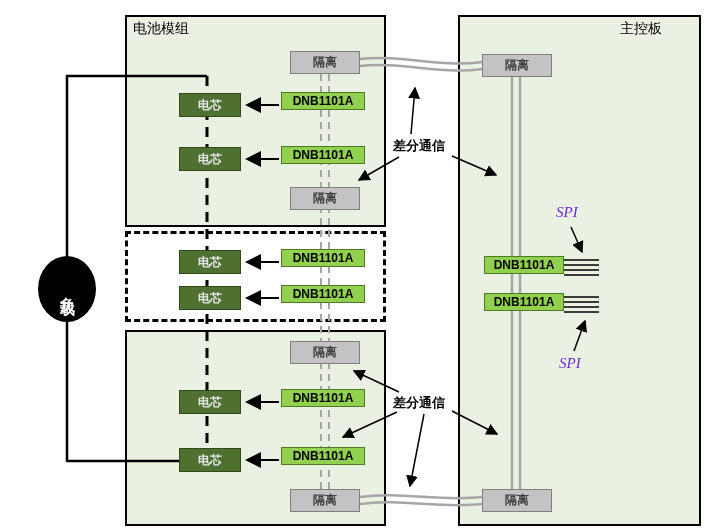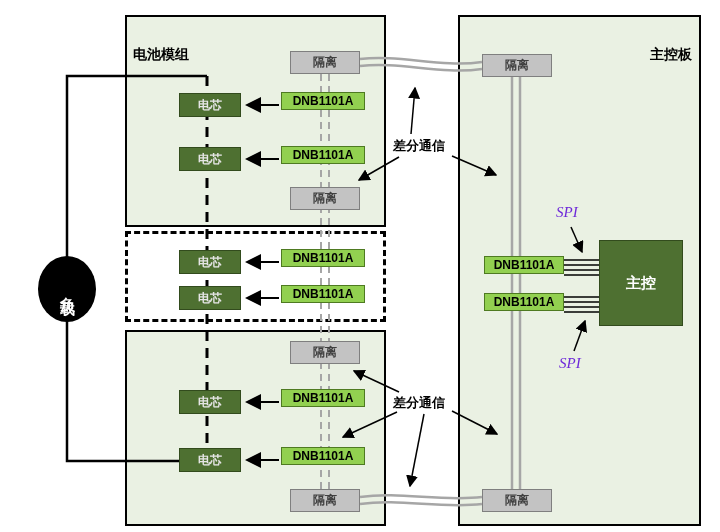--- a/index.html
+++ b/index.html
@@ -12,21 +12,21 @@
   .block{display:flex;align-items:center;justify-content:center;
          font-size:12px;font-weight:bold;box-sizing:border-box;z-index:3;}
   .iso{width:70px;height:23px;background:#c3c3c3;border:1.5px solid #7f7f7f;color:#404040;}
   .chip{width:84px;height:18px;background:#92d050;border:1.5px solid #4e7a21;color:#000;}
   .chip-sm{width:80px;}
   .cell{width:62px;height:24px;background:#4e7031;border:1.5px solid #324b1d;color:#e5e5e5;}
   .mcu{width:84px;height:86px;background:#4e7031;border:1.5px solid #324b1d;color:#fff;font-size:15px;}
   .load{width:58px;height:66px;background:#000;border-radius:50%;color:#fff;
         display:flex;align-items:center;justify-content:center;z-index:3;}
   .load span{writing-mode:vertical-rl;font-weight:bold;font-size:15px;letter-spacing:4px;}
-  .box-label{font-weight:bold;font-size:14px;color:#000;z-index:4;margin-top:26px;}
+  .box-label{font-weight:normal;font-size:14px;color:#000;z-index:4;}
   .diff-label{font-weight:bold;font-size:13px;color:#000;z-index:4;}
   .spi-label{font-family:"Liberation Serif",serif;font-style:italic;font-size:15px;color:#6d28d9;z-index:4;}
 </style>
 </head>
 <body>
 
 <div class="canvas">
 
   <div class="abs module" style="left:125px;top:15px;width:261px;height:212px"></div>
   <div class="abs dashedbox" style="left:125px;top:231px;width:261px;height:91px"></div>
@@ -78,21 +78,21 @@
     <line x1="399" y1="157" x2="359" y2="180" stroke="#000" stroke-width="1.5" marker-end="url(#arr)"></line>
     <line x1="452" y1="156" x2="496" y2="175" stroke="#000" stroke-width="1.5" marker-end="url(#arr)"></line>
 
     <line x1="399" y1="392" x2="354" y2="371" stroke="#000" stroke-width="1.5" marker-end="url(#arr)"></line>
     <line x1="397" y1="412" x2="343" y2="437" stroke="#000" stroke-width="1.5" marker-end="url(#arr)"></line>
     <line x1="452" y1="411" x2="497" y2="434" stroke="#000" stroke-width="1.5" marker-end="url(#arr)"></line>
     <line x1="424" y1="414" x2="410" y2="486" stroke="#000" stroke-width="1.5" marker-end="url(#arr)"></line>
   </svg>
 
   <div class="abs box-label" style="left:133px;top:20px">电池模组</div>
-  <div class="abs box-label" style="left:620px;top:20px;width:72px;text-align:right">主控板</div>
+  <div class="abs box-label" style="left:620px;top:20px;width:72px;text-align:left">主控板</div>
 
   <div class="abs block iso" style="left:290px;top:51px">隔离</div>
   <div class="abs block iso" style="left:290px;top:187px">隔离</div>
   <div class="abs block iso" style="left:290px;top:341px">隔离</div>
   <div class="abs block iso" style="left:290px;top:489px">隔离</div>
   <div class="abs block iso" style="left:482px;top:54px">隔离</div>
   <div class="abs block iso" style="left:482px;top:489px">隔离</div>
 
   <div class="abs block chip" style="left:281px;top:92px">DNB1101A</div>
   <div class="abs block chip" style="left:281px;top:146px">DNB1101A</div>
@@ -104,21 +104,20 @@
   <div class="abs block chip chip-sm" style="left:484px;top:256px">DNB1101A</div>
   <div class="abs block chip chip-sm" style="left:484px;top:293px">DNB1101A</div>
 
   <div class="abs block cell" style="left:179px;top:93px">电芯</div>
   <div class="abs block cell" style="left:179px;top:147px">电芯</div>
   <div class="abs block cell" style="left:179px;top:250px">电芯</div>
   <div class="abs block cell" style="left:179px;top:286px">电芯</div>
   <div class="abs block cell" style="left:179px;top:390px">电芯</div>
   <div class="abs block cell" style="left:179px;top:448px">电芯</div>
 
-  <div class="abs block mcu" style="left:599px;top:240px">主控</div>
 
   <div class="abs load" style="left:38px;top:256px">
     <span>负载</span>
   </div>
 
   <div class="abs diff-label" style="left:393px;top:137px">差分通信</div>
   <div class="abs diff-label" style="left:393px;top:394px">差分通信</div>
   <div class="abs spi-label" style="left:556px;top:204px">SPI</div>
   <div class="abs spi-label" style="left:559px;top:355px">SPI</div>
 

